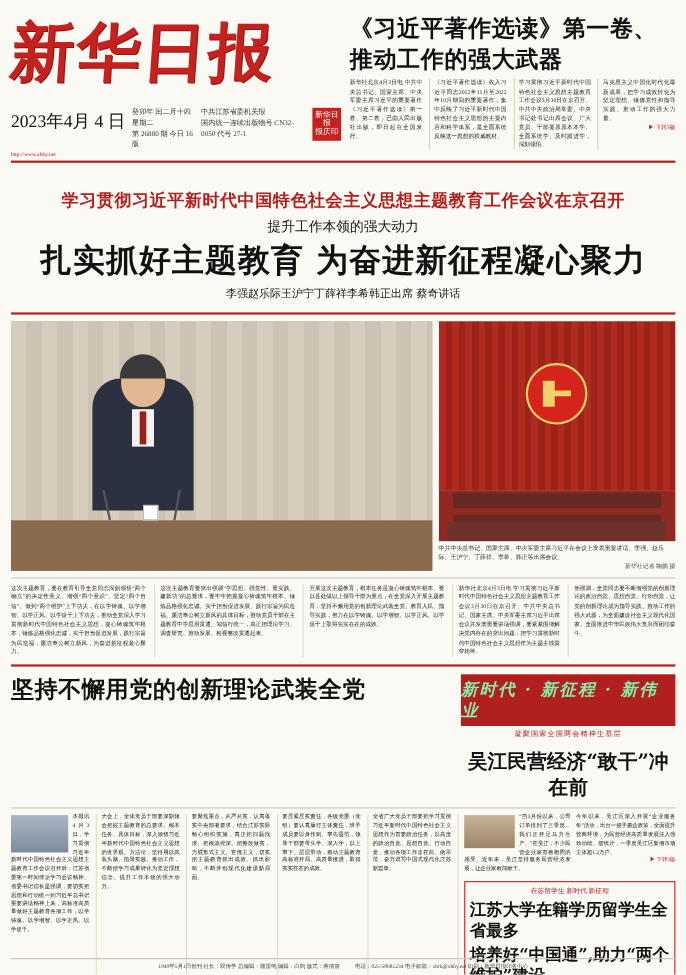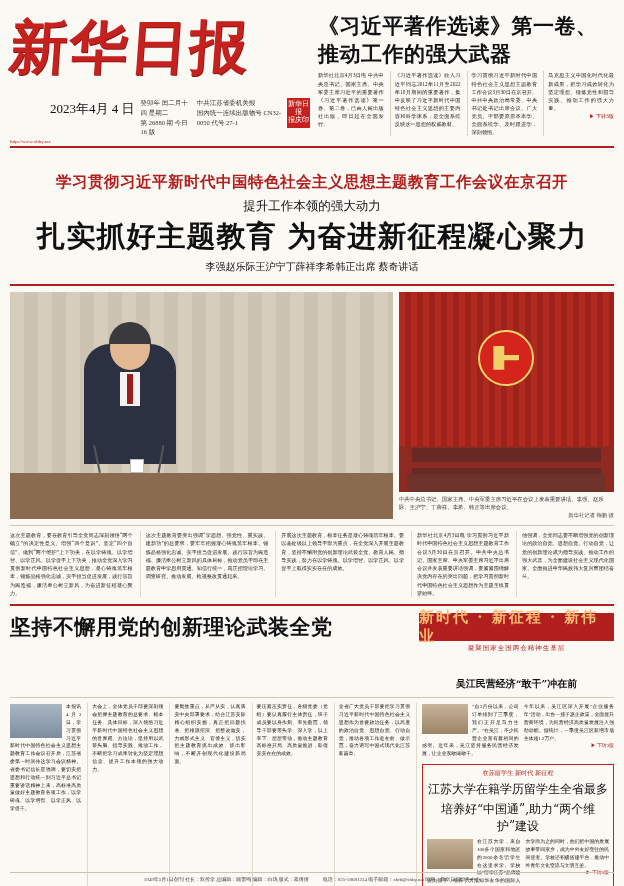--- a/index.html
+++ b/index.html
@@ -21,21 +21,21 @@
     font-weight:bold;
     font-size:58px;
     color:#c5211f;
     letter-spacing:2px;
     line-height:1;
     padding-top:12px;
     text-shadow:1px 1px 0 #8d1512;
     transform:skewX(-4deg);
   }
   .mast-meta{display:flex;gap:6px;font-size:6.5px;color:#333;margin-top:22px;align-items:flex-start;}
-  .mast-date{font-size:13px;color:#111;white-space:nowrap;padding-top:2px;margin-left:40px;}
+  .mast-date{font-size:16px;color:#111;white-space:nowrap;padding-top:2px;}
   .mast-meta-col{line-height:1.5;white-space:nowrap;}
   .mast-seal{width:34px;height:30px;background:#c5211f;color:#fff;font-size:7px;
     display:flex;align-items:center;justify-content:center;text-align:center;line-height:1.1;}
   .mast-right{flex:1;display:flex;flex-direction:column;}
   .headline-book{
     font-family:"DejaVu Serif", serif;
     font-weight:bold;font-size:21px;color:#111;line-height:1.32;
     padding:6px 0 4px 8px;letter-spacing:0.5px;
   }
   .book-cols{display:flex;gap:6px;padding-left:8px;font-size:5.2px;line-height:1.55;color:#222;text-align:justify;}
@@ -93,35 +93,35 @@
   .bcol{flex:1;font-size:5.1px;line-height:1.62;text-align:justify;color:#1a1a1a;border-left:1px solid #e0d9cb;padding-left:5px;}
   .bcol:first-child{border-left:none;padding-left:0;}
   .bcol.narrow{flex:0 0 92px;}
 
   
   .sec{margin-top:7px;border-top:2px solid #b1201f;padding-top:7px;display:flex;gap:8px;}
   .sec-left{flex:1;}
   .sec-h1{font-family:"DejaVu Serif",serif;font-weight:bold;font-size:21px;line-height:1.3;letter-spacing:.5px;}
   .sec-h2{font-size:10px;margin-top:6px;color:#222;}
   .sec-right{width:195px;}
-  .banner{height:28px;background:#b1201f;color:#fdba74;display:flex;align-items:center;justify-content:center;
-    font-family:"DejaVu Serif",serif;font-weight:bold;font-size:15px;letter-spacing:2px;}
+  .banner{height:47px;background:#b1201f;color:#86efac;display:flex;align-items:center;justify-content:center;
+    font-family:"DejaVu Serif",serif;font-weight:bold;font-size:15px;letter-spacing:2px;font-style:italic;}
   .banner-sub{font-size:6.5px;color:#b1201f;text-align:center;margin-top:3px;letter-spacing:1px;}
-  .sec-right-h{font-family:"DejaVu Serif",serif;font-weight:bold;font-size:10px;margin-top:24px;text-align:center;}
+  .sec-right-h{font-family:"DejaVu Serif",serif;font-weight:bold;font-size:18px;margin-top:8px;text-align:center;}
 
   
   .bottom{display:flex;gap:6px;margin-top:6px;border-top:1px solid #cfc7b8;padding-top:5px;}
   .col5{flex:1;font-size:4.9px;line-height:1.6;text-align:justify;border-left:1px solid #e0d9cb;padding-left:4px;}
   .col5:first-child{border-left:none;padding-left:0;}
   .rightcol{width:192px;border-left:1px solid #e0d9cb;padding-left:5px;}
   .rightcol .sub{font-size:4.9px;line-height:1.6;text-align:justify;}
   .mini-cols{display:flex;gap:5px;}
   .redbox{border:1.5px solid #c0241f;padding:4px;margin-top:6px;}
   .redbox .rb-kicker{font-size:6.2px;color:#b1201f;text-align:center;}
-  .redbox .rb-title{font-family:"DejaVu Serif",serif;font-weight:normal;font-size:12px;text-align:center;margin:3px 0;}
+  .redbox .rb-title{font-family:"DejaVu Serif",serif;font-weight:bold;font-size:15px;text-align:left;margin:3px 0;}
   .redbox .rb-body{font-size:4.9px;line-height:1.6;text-align:justify;}
   .thumb{width:52px;height:34px;background:linear-gradient(#a9b6c4,#7d8d9e);float:left;margin:1px 4px 2px 0;}
   .thumb2{width:46px;height:30px;background:linear-gradient(#c8b49a,#9b8467);float:left;margin:1px 4px 2px 0;}
 
   
   .footer{position:absolute;left:10px;right:10px;bottom:4px;border-top:1px solid #c9c1b2;padding-top:3px;
     font-size:5px;color:#444;display:flex;justify-content:center;gap:14px;}
 </style>
 </head>
 <body>

